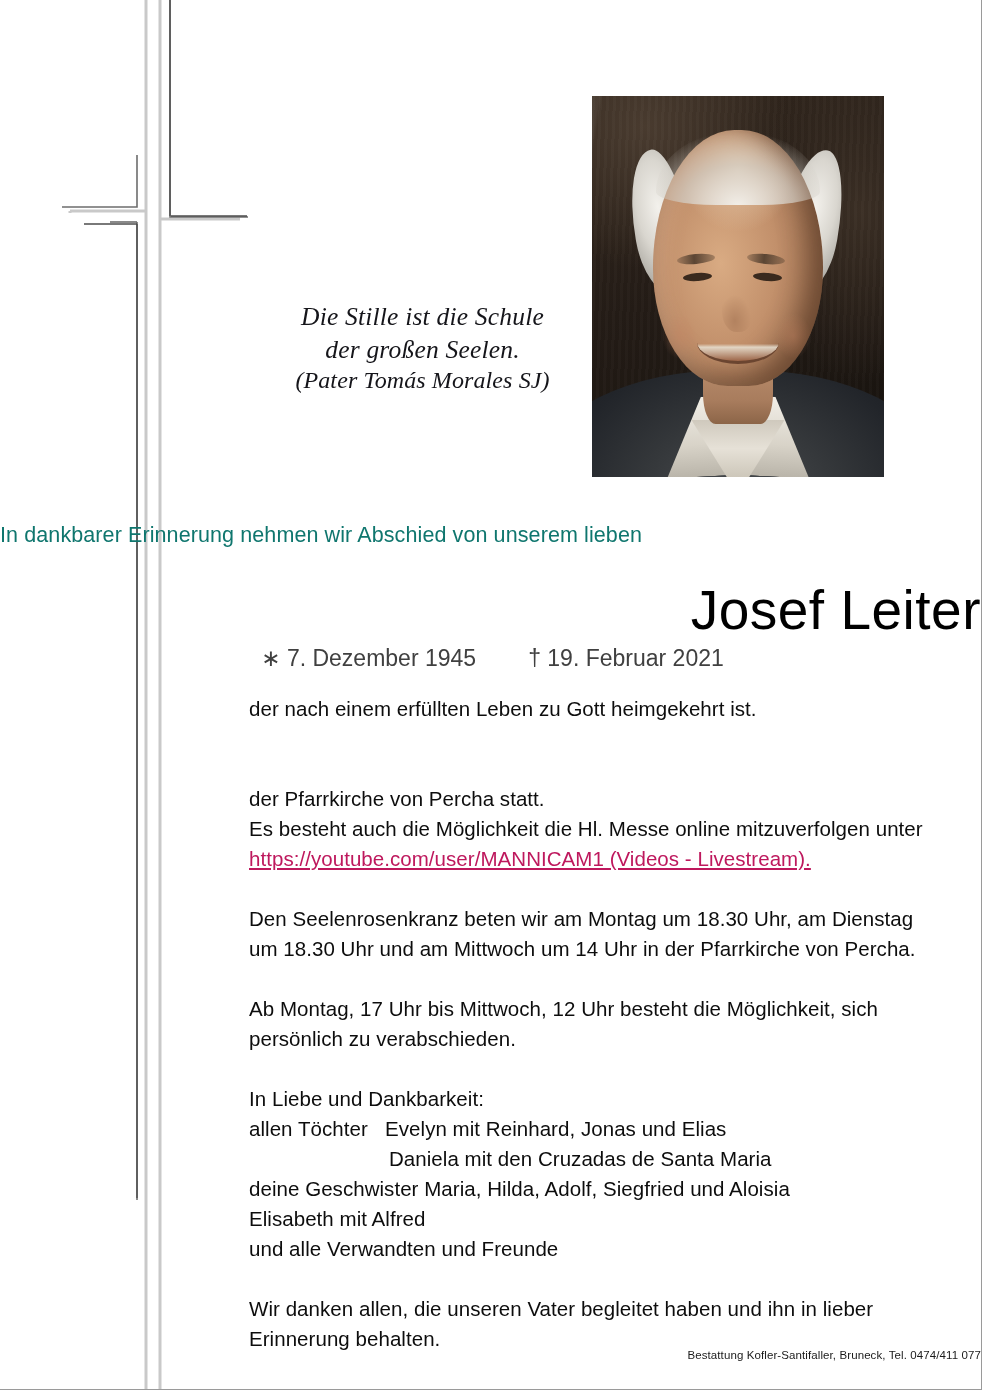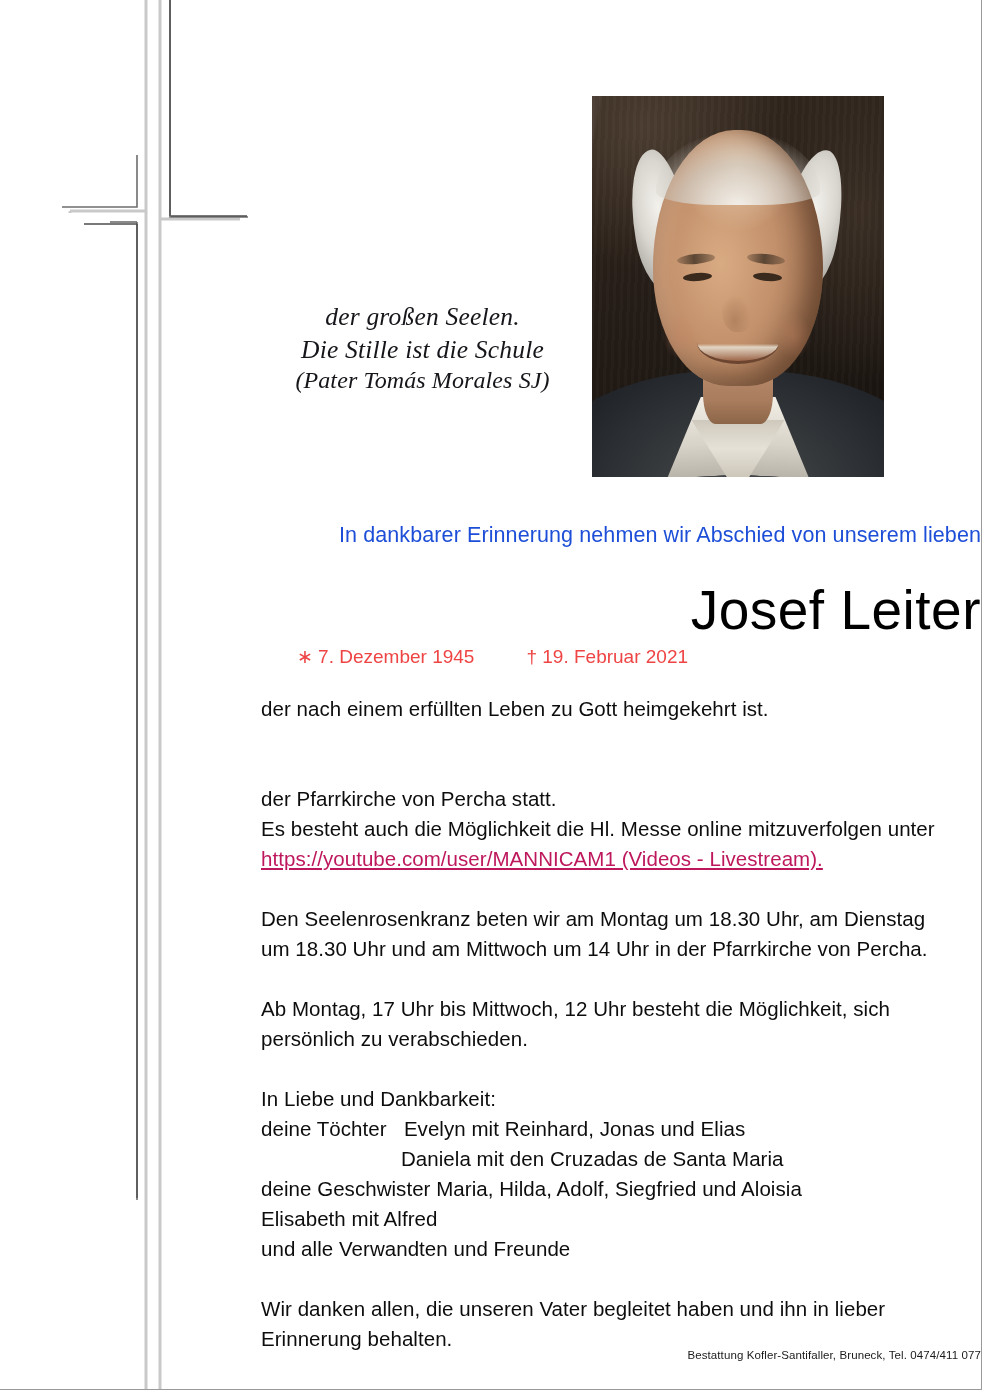--- a/index.html
+++ b/index.html
@@ -210,58 +210,57 @@
     border-radius: 50%;
   }
   .photo .cheek-l { left: 23%; }
   .photo .cheek-r { left: 62%; }
 
   
   .intro {
     position: absolute;
     left: 0; right: 0;
     top: 523px;
-    text-align: right;
+    text-align: left;
     font-size: 21.5px;
-    color: #1d4ed8;
+    color: #0f766e;
     letter-spacing: .1px;
-    padding-left: 24px;
   }
   .name {
     position: absolute;
     left: 0; right: 0;
     top: 578px;
     text-align: right;
     font-size: 55px;
     font-weight: 400;
     color: #000;
     letter-spacing: .5px;
   }
   .dates {
     position: absolute;
     left: 4px; right: 0;
     top: 645px;
     text-align: center;
-    font-size: 19px;
-    color: #ef4444;
+    font-size: 23px;
+    color: #404040;
   }
   .dates .born { margin-right: 52px; }
 
   .body {
     position: absolute;
     left: 249px;
     top: 694px;
     width: 700px;
     font-size: 20.5px;
     line-height: 30px;
     color: #0d0d0d;
     letter-spacing: .05px;
   }
   .body p {
-    margin: 0 0 30px 12px;
+    margin: 0 0 30px 0;
   }
   .body p:last-child { margin-bottom: 0; }
   .body .link {
     color: #be185d;
     text-decoration: underline;
   }
   .fam-row { display: block; }
   .fam-indent { padding-left: 140px; display: block; }
 
   .footer {
@@ -297,22 +296,22 @@
     </g>
     <g stroke="#4d4d4d" stroke-width="1.4" fill="none">
       <path d="M 170 0 L 170 216"></path>
       <path d="M 171 216 L 247 216"></path>
       <path d="M 137 224 L 137 1198"></path>
       <path d="M 84 224 L 137 224"></path>
     </g>
   </svg>
 
   <div class="quote">
+    <div class="q-line">Die Stille ist die Schule</div>
     <div class="q-line">der großen Seelen.</div>
-    <div class="q-line">Die Stille ist die Schule</div>
     <div class="q-src">(Pater Tomás Morales SJ)</div>
   </div>
 
   <div class="photo">
     <div class="bg"></div>
     <div class="torso"></div>
     <div class="collar-l"></div>
     <div class="collar-r"></div>
     <div class="vneck"></div>
     <div class="neck"></div>
@@ -356,21 +355,21 @@
       <span>um 18.30 Uhr und am Mittwoch um 14 Uhr in der Pfarrkirche von Percha.</span>
     </p>
 
     <p>
       <span>Ab Montag, 17 Uhr bis Mittwoch, 12 Uhr besteht die Möglichkeit, sich</span><br>
       <span>persönlich zu verabschieden.</span>
     </p>
 
     <p>
       <span class="fam-row">In Liebe und Dankbarkeit:</span>
-      <span class="fam-row"><span>deine Töchter</span>&nbsp;&nbsp;&nbsp;<span>Evelyn mit Reinhard, Jonas und Elias</span></span>
+      <span class="fam-row"><span>allen Töchter</span>&nbsp;&nbsp;&nbsp;<span>Evelyn mit Reinhard, Jonas und Elias</span></span>
       <span class="fam-indent">Daniela mit den Cruzadas de Santa Maria</span>
       <span class="fam-row">deine Geschwister Maria, Hilda, Adolf, Siegfried und Aloisia</span>
       <span class="fam-row">Elisabeth mit Alfred</span>
       <span class="fam-row">und alle Verwandten und Freunde</span>
     </p>
 
     <p>
       <span>Wir danken allen, die unseren Vater begleitet haben und ihn in lieber</span><br>
       <span>Erinnerung behalten.</span>
     </p>

